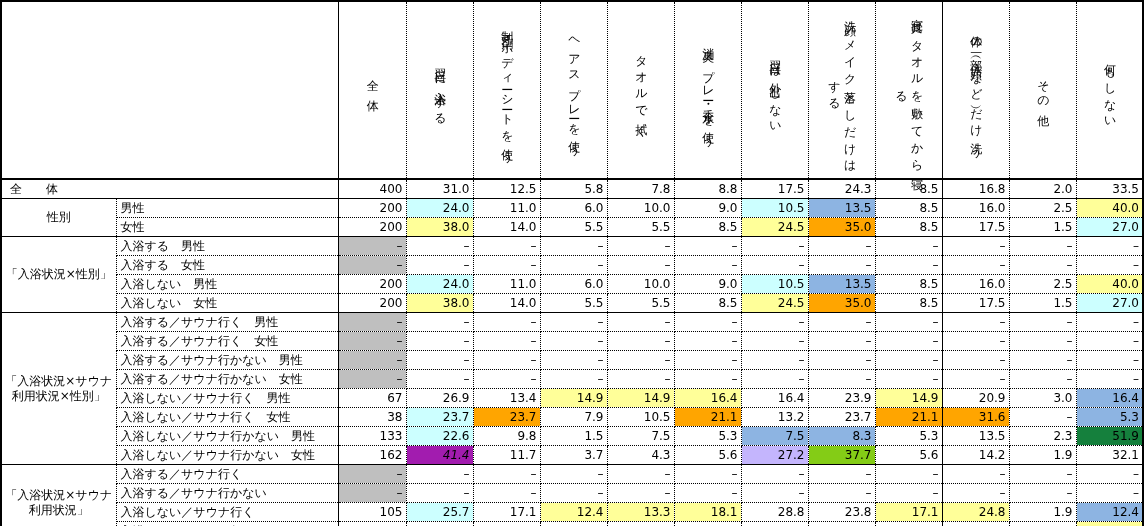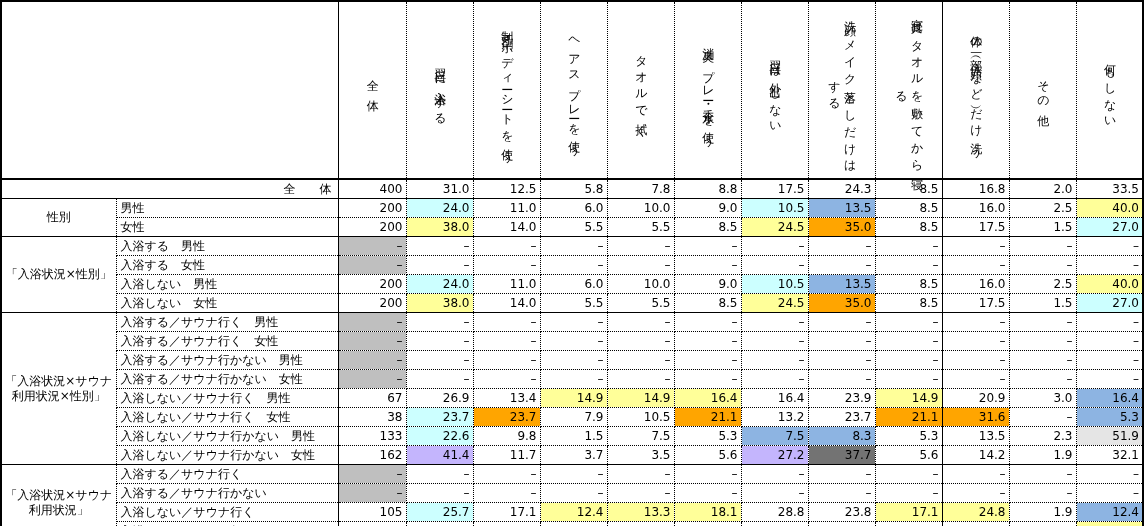--- a/index.html
+++ b/index.html
@@ -34,21 +34,21 @@
   .ncol{border-left:1px solid #000;}
   .sl{border-left:1px solid #000;}
   tbody td{height:18px;font-size:12px;overflow:hidden;}
   td.grp{
     text-align:center;
     vertical-align:middle;
     font-size:12px;
     white-space:pre-line;
     line-height:1.25;
   }
-  td.total-label{text-align:right;padding-left:20px;letter-spacing:6px;}
+  td.total-label{text-align:left;padding-left:8px;letter-spacing:6px;}
   td.sub{text-align:left;padding-left:4px;white-space:nowrap;}
   td.ncell,td.val{text-align:right;padding-right:3px;white-space:nowrap;}
   tr.gs td{border-top:1px solid #000;}
 </style>
 </head>
 <body>
 
 <div class="wrap">
   <table id="crosstab">
     <colgroup>
@@ -290,32 +290,32 @@
           <td class="val" style="background: rgb(204, 255, 255);">22.6</td>
           <td class="val">9.8</td>
           <td class="val">1.5</td>
           <td class="val">7.5</td>
           <td class="val">5.3</td>
           <td class="val" style="background: rgb(141, 180, 226);">7.5</td>
           <td class="val" style="background: rgb(141, 180, 226);">8.3</td>
           <td class="val">5.3</td>
           <td class="val sl">13.5</td>
           <td class="val">2.3</td>
-          <td class="val" style="background: #e5e5e5;">51.9</td>
+          <td class="val" style="background: #15803d;">51.9</td>
         </tr>
         <tr>
           <td class="sub">入浴しない／サウナ行かない　女性</td>
           <td class="ncell ncol">162</td>
-          <td class="val" style="background: #c4b5fd;">41.4</td>
+          <td class="val" style="background: #a21caf; font-style: italic;">41.4</td>
           <td class="val">11.7</td>
           <td class="val">3.7</td>
-          <td class="val">3.5</td>
+          <td class="val">4.3</td>
           <td class="val">5.6</td>
           <td class="val" style="background: #c4b5fd;">27.2</td>
-          <td class="val" style="background: #737373; margin-left: 16px;">37.7</td>
+          <td class="val" style="background: #84cc16; margin-left: 16px;">37.7</td>
           <td class="val">5.6</td>
           <td class="val sl">14.2</td>
           <td class="val">1.9</td>
           <td class="val">32.1</td>
         </tr>
         <tr class="gs">
           <td class="grp" rowspan="4">「入浴状況×サウナ
 利用状況」</td>
           <td class="sub">入浴する／サウナ行く</td>
           <td class="ncell ncol" style="background: rgb(191, 191, 191);">–</td>

